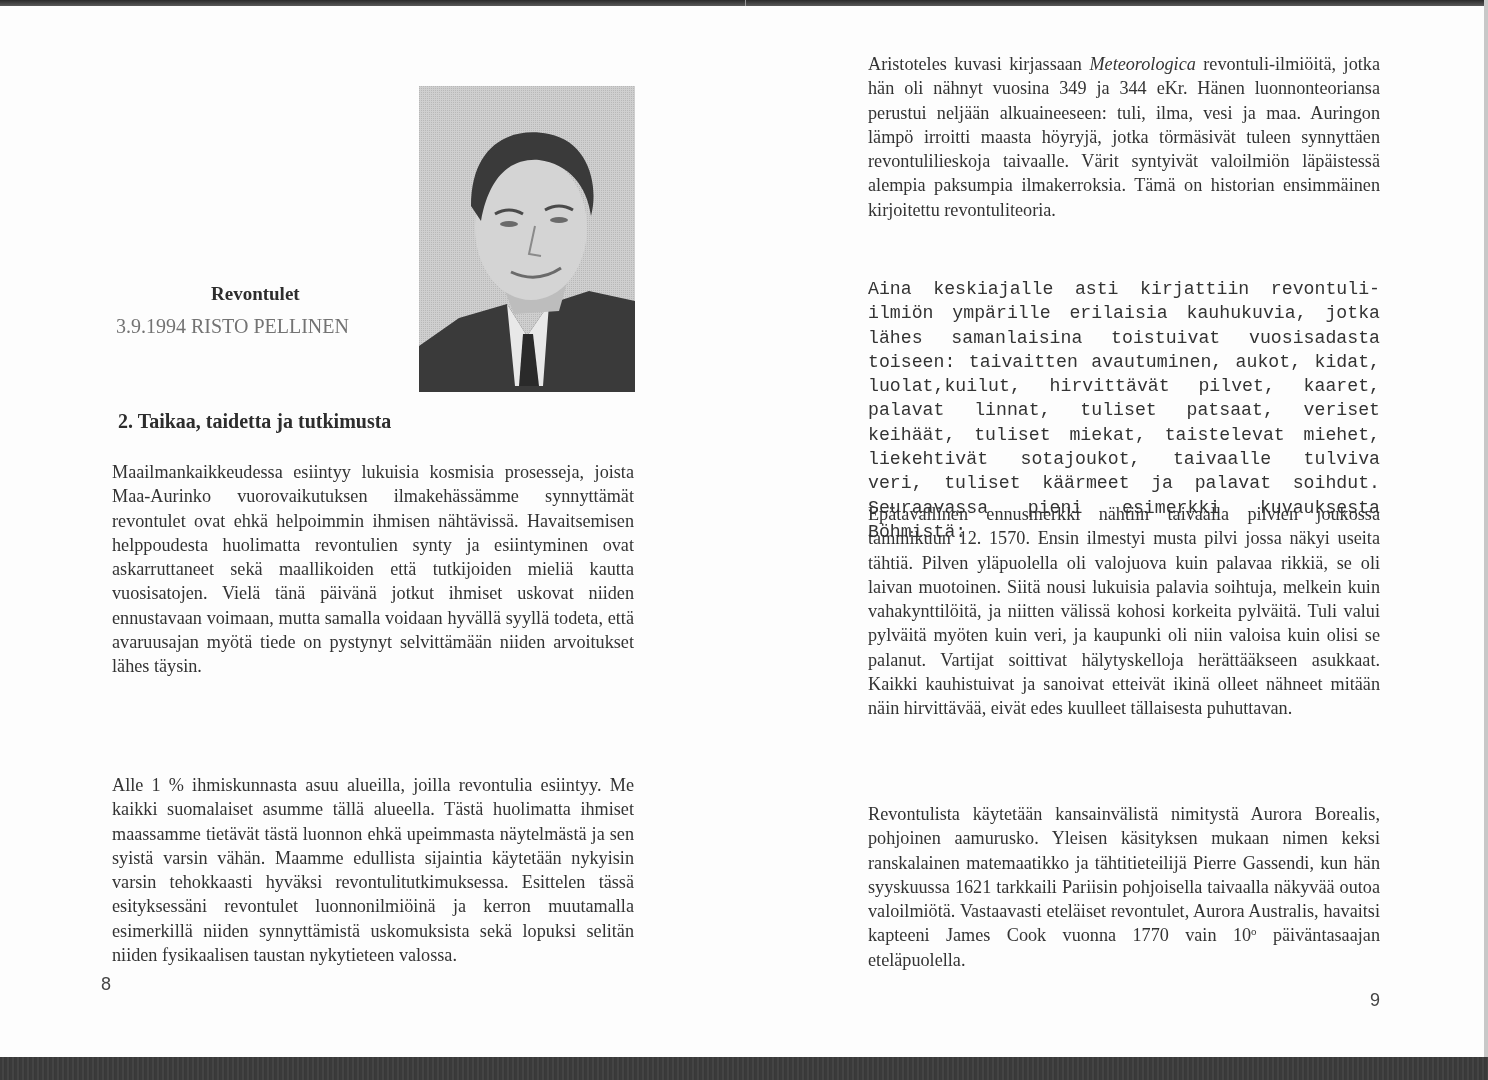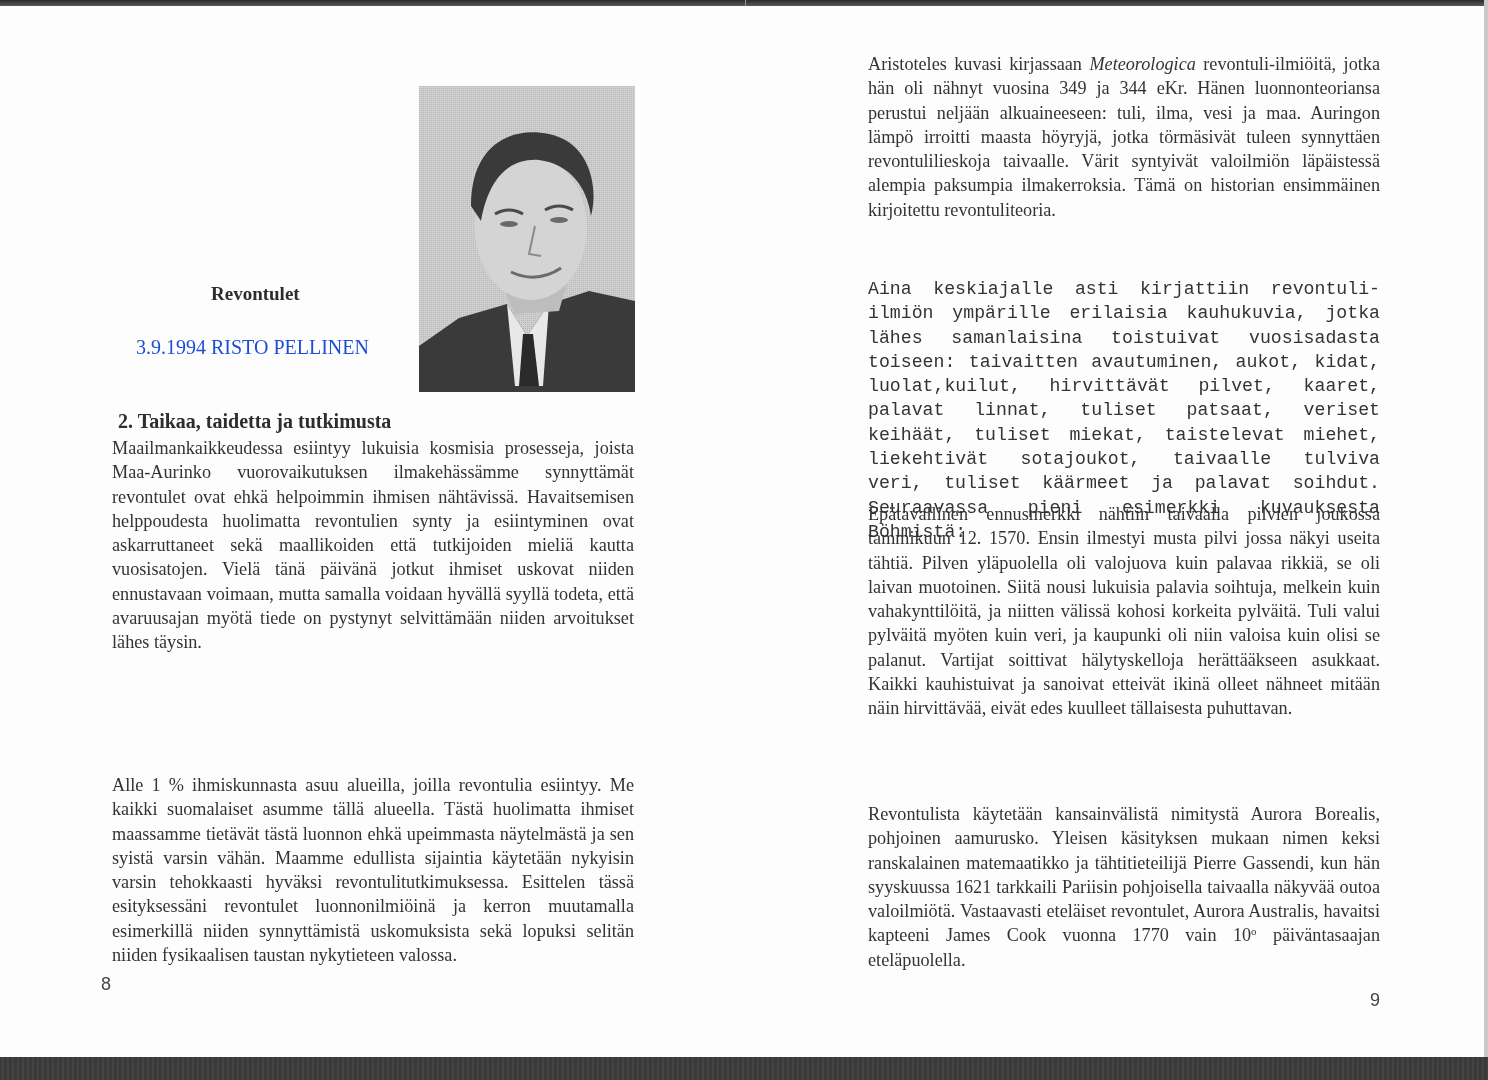--- a/index.html
+++ b/index.html
@@ -26,39 +26,39 @@
     }
     .page { position: absolute; top: 0; height: 1057px; }
     .page-left { left: 0; width: 744px; }
     .page-right { left: 744px; width: 740px; }
 
     .title {
       position: absolute; left: 195px; top: 283px;
       font-weight: bold; font-size: 19px; color: #2d2d2d; margin-left: 16px;
     }
     .author-line {
-      position: absolute; left: 116px; top: 336px;
-      font-size: 20px; color: #1d4ed8; margin-left: 20px;
+      position: absolute; left: 116px; top: 315px;
+      font-size: 20px; color: #737373;
     }
     .photo {
       position: absolute; left: 419px; top: 86px; width: 216px; height: 306px;
       background: repeating-linear-gradient(45deg, #d6d6d6 0 1px, #c0c0c0 1px 2px);
       overflow: hidden;
     }
     .photo svg { display: block; }
     .section-heading {
       position: absolute; left: 118px; top: 410px;
       font-weight: bold; font-size: 20px; color: #2d2d2d;
     }
     .body-text {
       position: absolute; font-size: 18.2px; line-height: 24.3px;
       text-align: justify; color: #333;
     }
     .body-text p { margin: 0; }
-    .left-p1 { left: 112px; top: 436px; width: 522px; }
+    .left-p1 { left: 112px; top: 460px; width: 522px; }
     .left-p2 { left: 112px; top: 733px; width: 522px; margin-top: 40px; }
 
     .right-p1 { left: 124px; top: 52px; width: 512px; }
     .right-p2 { left: 124px; top: 277px; width: 512px; font-family: Liberation Mono, monospace; }
     .right-quote { left: 124px; top: 502px; width: 512px; }
     .right-p3 { left: 124px; top: 802px; width: 512px; }
 
     .page-number {
       position: absolute; font-family: "Liberation Sans", "DejaVu Sans", sans-serif;
       font-size: 18px; color: #444;

